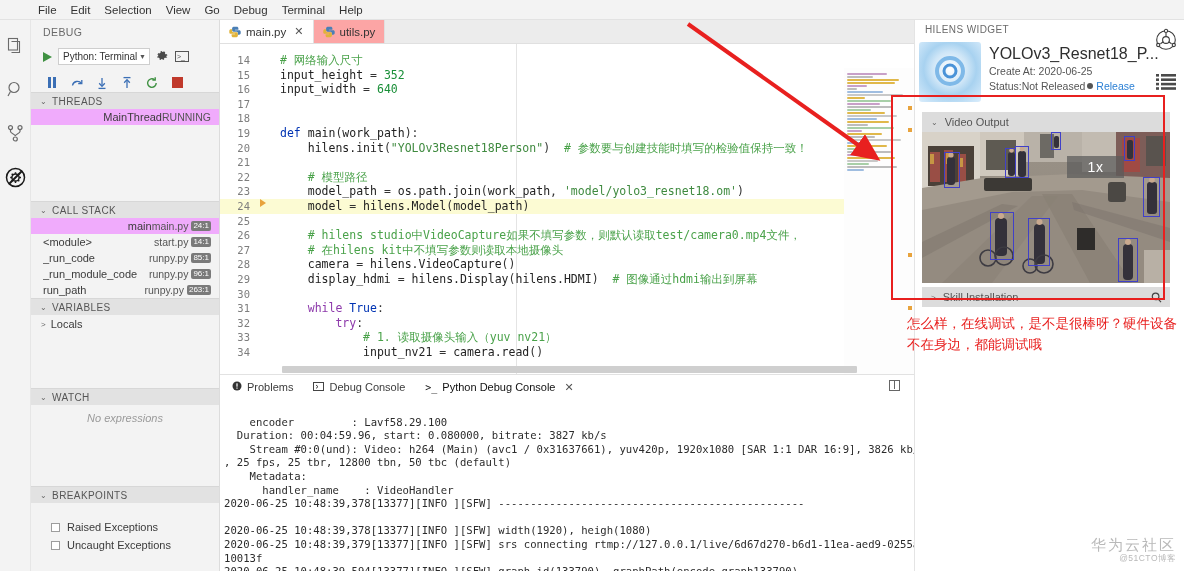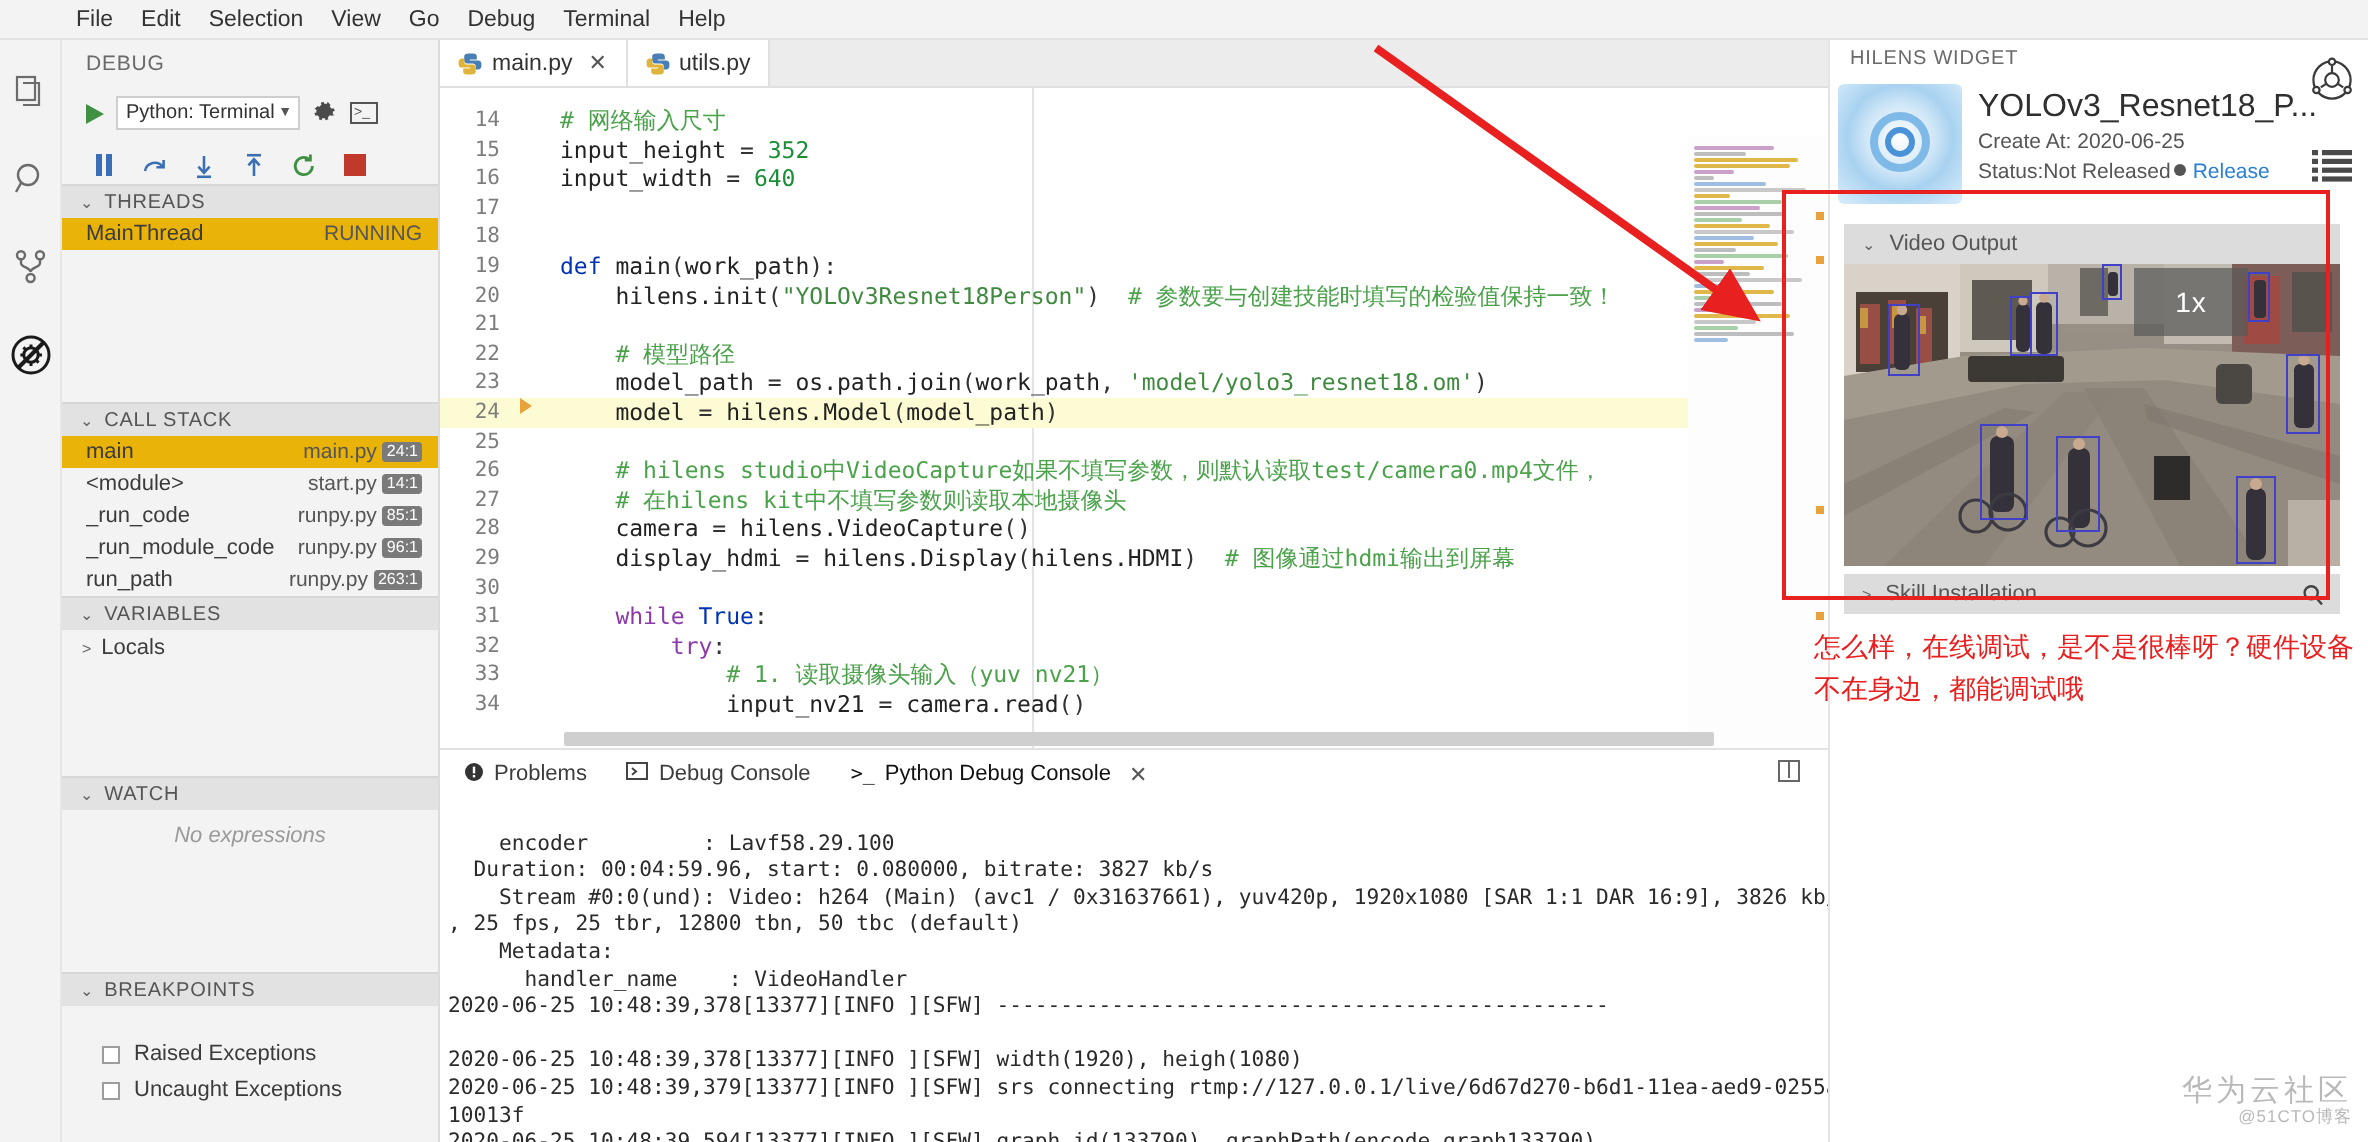--- a/index.html
+++ b/index.html
@@ -55,35 +55,35 @@
   .section-hdr {
     height:17px; line-height:17px; background:#e2e2e2; color:#555;
     font-size:10px; letter-spacing:.4px; padding-left:9px;
     display:flex; align-items:center; gap:5px; border-top:1px solid #d7d7d7;
   }
   .chev { font-size:8px; color:#666; }
   .row {
     height:16px; line-height:16px; font-size:11px; color:#3b3b3b;
     display:flex; align-items:center; justify-content:space-between; padding:0 8px 0 12px;
   }
-  .row.sel { background:#eab308; }
+  .row.sel { background:#f0abfc;justify-content:flex-end; }
   .row .rl { white-space:nowrap; overflow:hidden; }
   .row .rr { color:#555; font-size:10.5px; display:flex; align-items:center; gap:3px; }
   .lnbadge { background:#7a7a7a; color:#fff; font-size:8px; padding:0 2px; border-radius:2px; line-height:10px; }
   .muted-center { text-align:center; color:#9a9a9a; font-style:italic; font-size:11px; padding-top:7px; }
   .cb { width:9px; height:9px; border:1px solid #9d9d9d; background:#fff; display:inline-block; }
   .bp-row { display:flex; align-items:center; gap:7px; padding-left:20px; height:18px; font-size:11px; color:#3b3b3b; }
   .locals-row { display:flex; align-items:center; gap:5px; padding-left:10px; height:18px; font-size:11px; color:#3b3b3b; }
 
   
   .editor-area { position:absolute; left:220px; top:20px; width:694px; height:551px; background:#fff; }
   .tabbar { height:24px; background:#ececec; display:flex; border-bottom:1px solid #e0e0e0; }
   .tab {
     display:flex; align-items:center; gap:5px; padding:0 9px; font-size:11.5px; color:#333;
-    border-right:1px solid #e0e0e0; background:#ffffff;
+    border-right:1px solid #e0e0e0; background:#fca5a5;
   }
   .tab.active { background:#ffffff; }
   .pyico { width:12px; height:12px; position:relative; flex:none; }
   .tab-x { font-size:11px; color:#555; margin-left:3px; }
 
   .codewrap { position:relative; height:330px; background:#fff; overflow:hidden; }
   .codelines { position:relative; font-family:"DejaVu Sans Mono","Liberation Mono",monospace; font-size:11.5px; }
   .cl { height:14.6px; line-height:14.6px; white-space:pre; display:flex; }
   .cl.hl { background:#fcfbd3; }
   .gut { width:38px; text-align:right; padding-right:8px; color:#7d7d7d; font-size:10.5px; flex:none; }
@@ -139,21 +139,21 @@
   .rel-link { color:#2a7fd4; }
 
   .redbox { position:absolute; left:891px; top:95px; width:274px; height:205px; border:2px solid #e8201f; }
   .acc-hdr {
     height:20px; background:#dcdcdc; color:#555; font-size:11px;
     display:flex; align-items:center; gap:7px; padding:0 8px 0 9px;
   }
   .acc-hdr .sp { flex:1; }
   .video { position:relative; width:100%; height:151px; overflow:hidden; background:#8a8176; }
   .badge1x {
-    position:absolute; right:46px; top:2px; width:57px; height:34px; background:rgba(90,90,90,.72);
+    position:absolute; right:46px; top:24px; width:57px; height:22px; background:rgba(90,90,90,.72);
     color:#fff; font-size:14px; display:flex; align-items:center; justify-content:center; letter-spacing:.5px;
   }
   .bbox { position:absolute; border:1.6px solid #4040c8; }
   .srch { width:11px; height:11px; }
 
   
   .arrowsvg { position:absolute; left:680px; top:18px; width:210px; height:150px; pointer-events:none; }
   .annot {
     position:absolute; left:907px; top:313px; width:300px;
     color:#e8201f; font-size:13.5px; line-height:21px;

